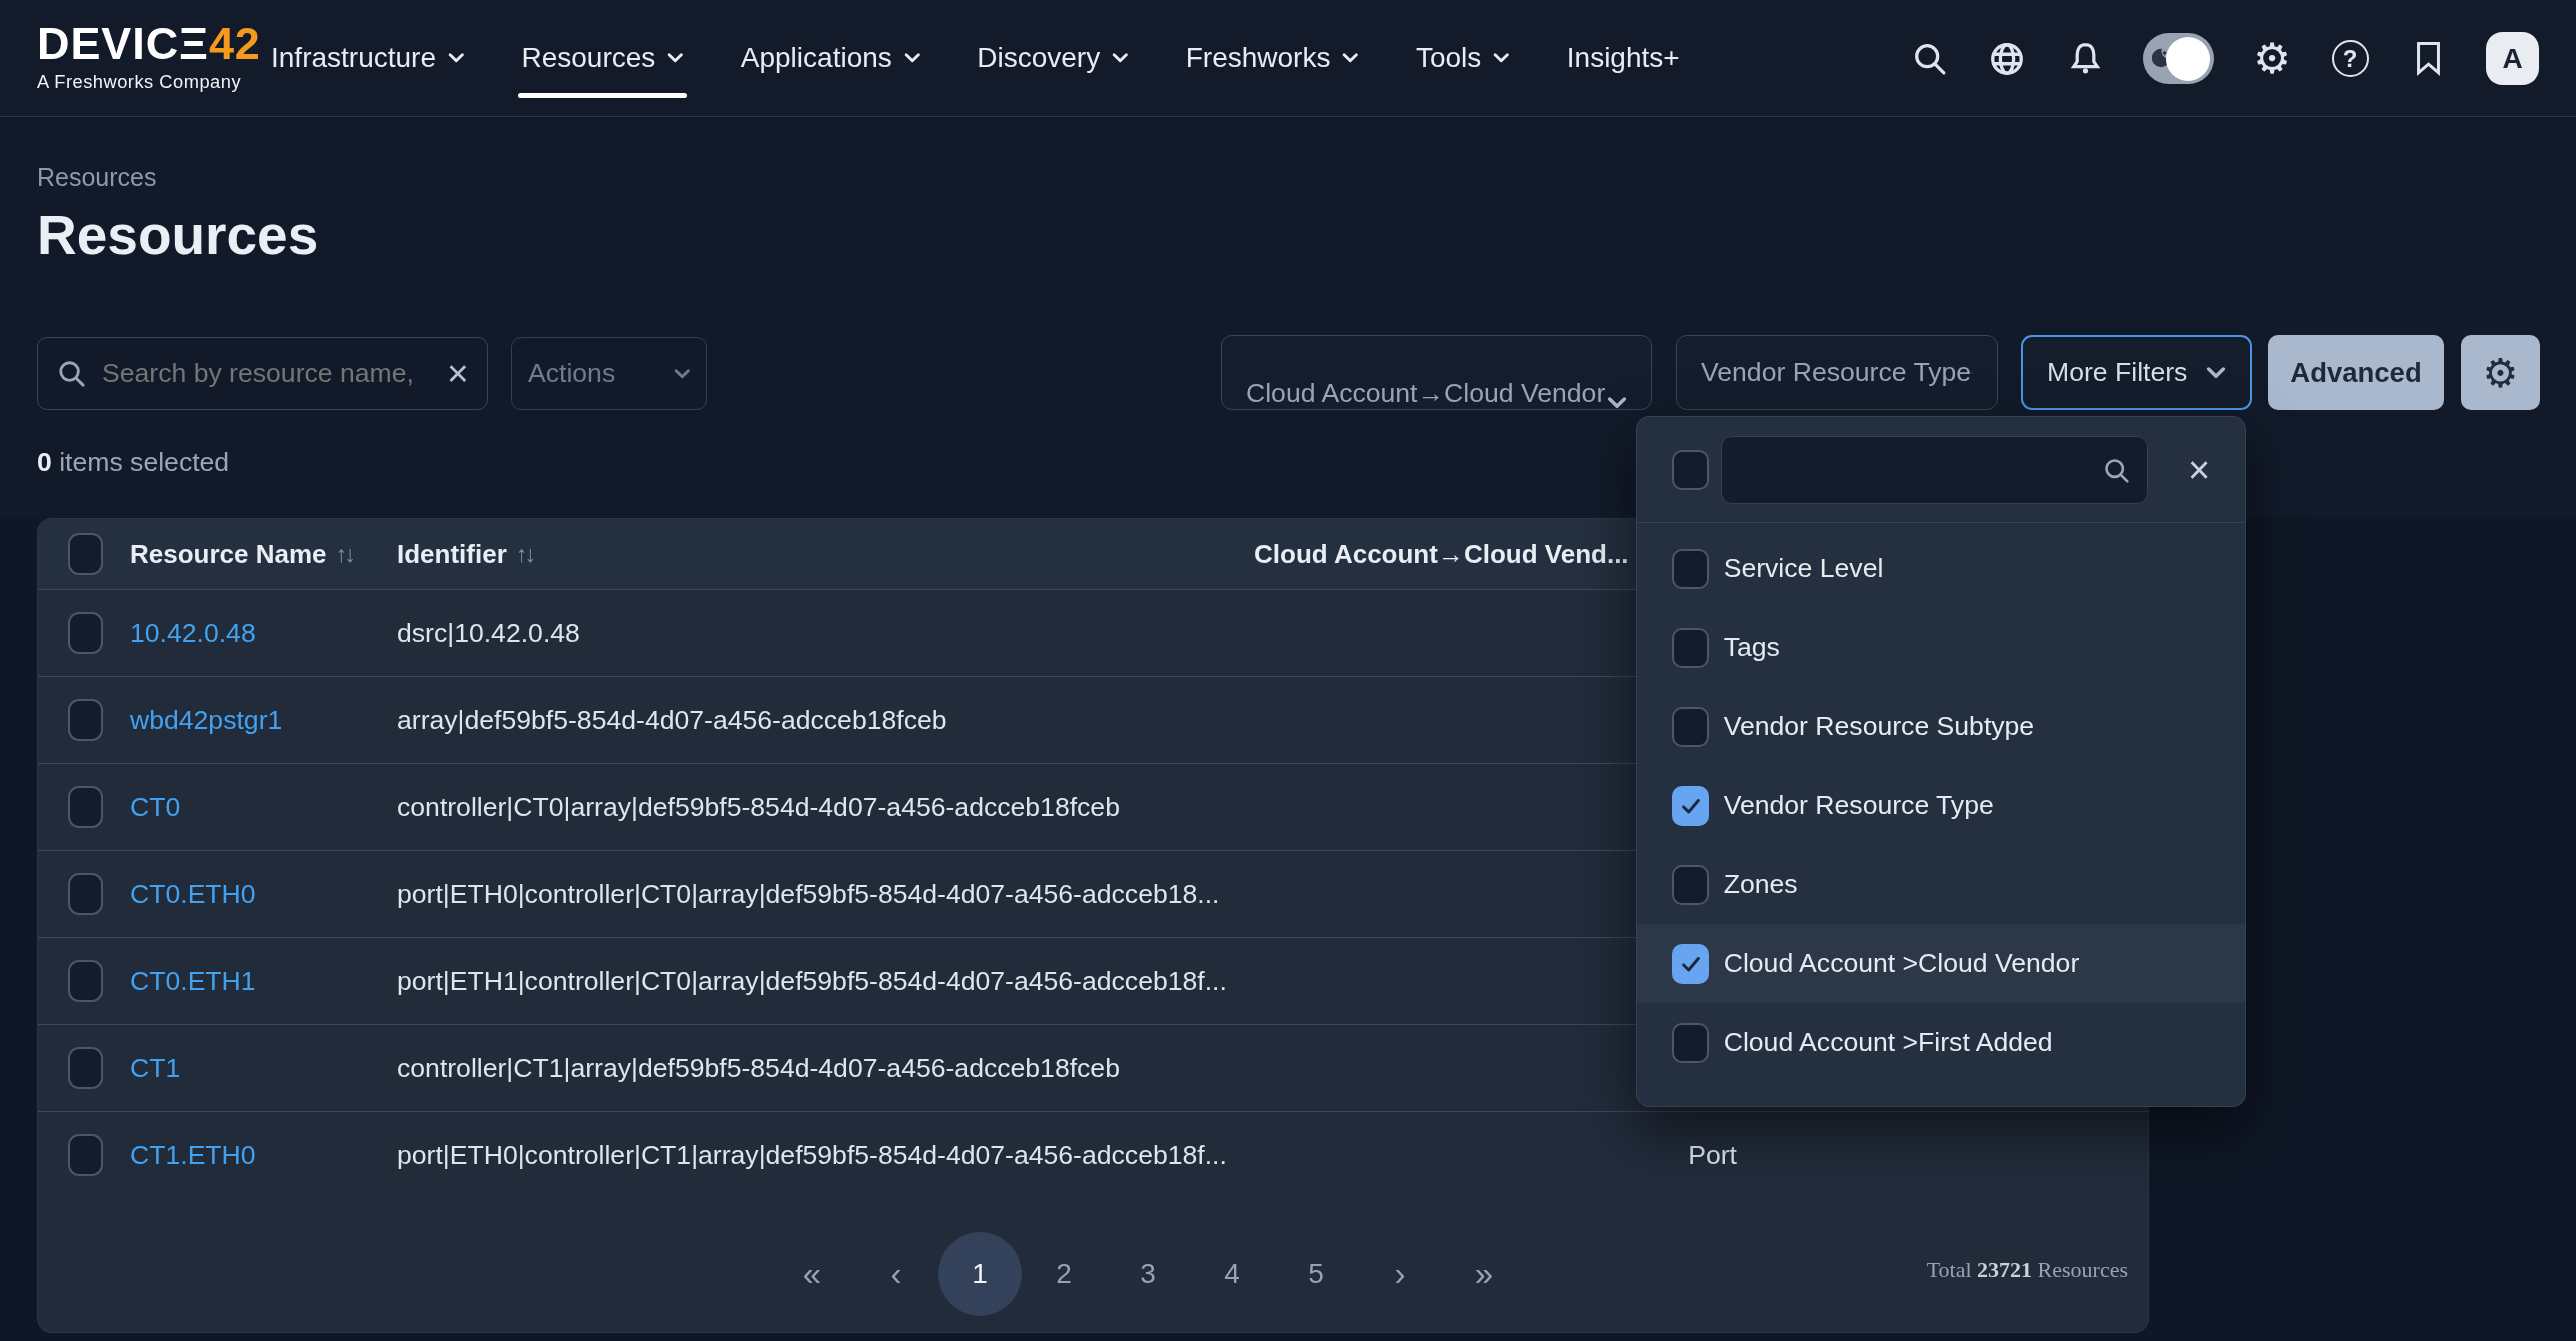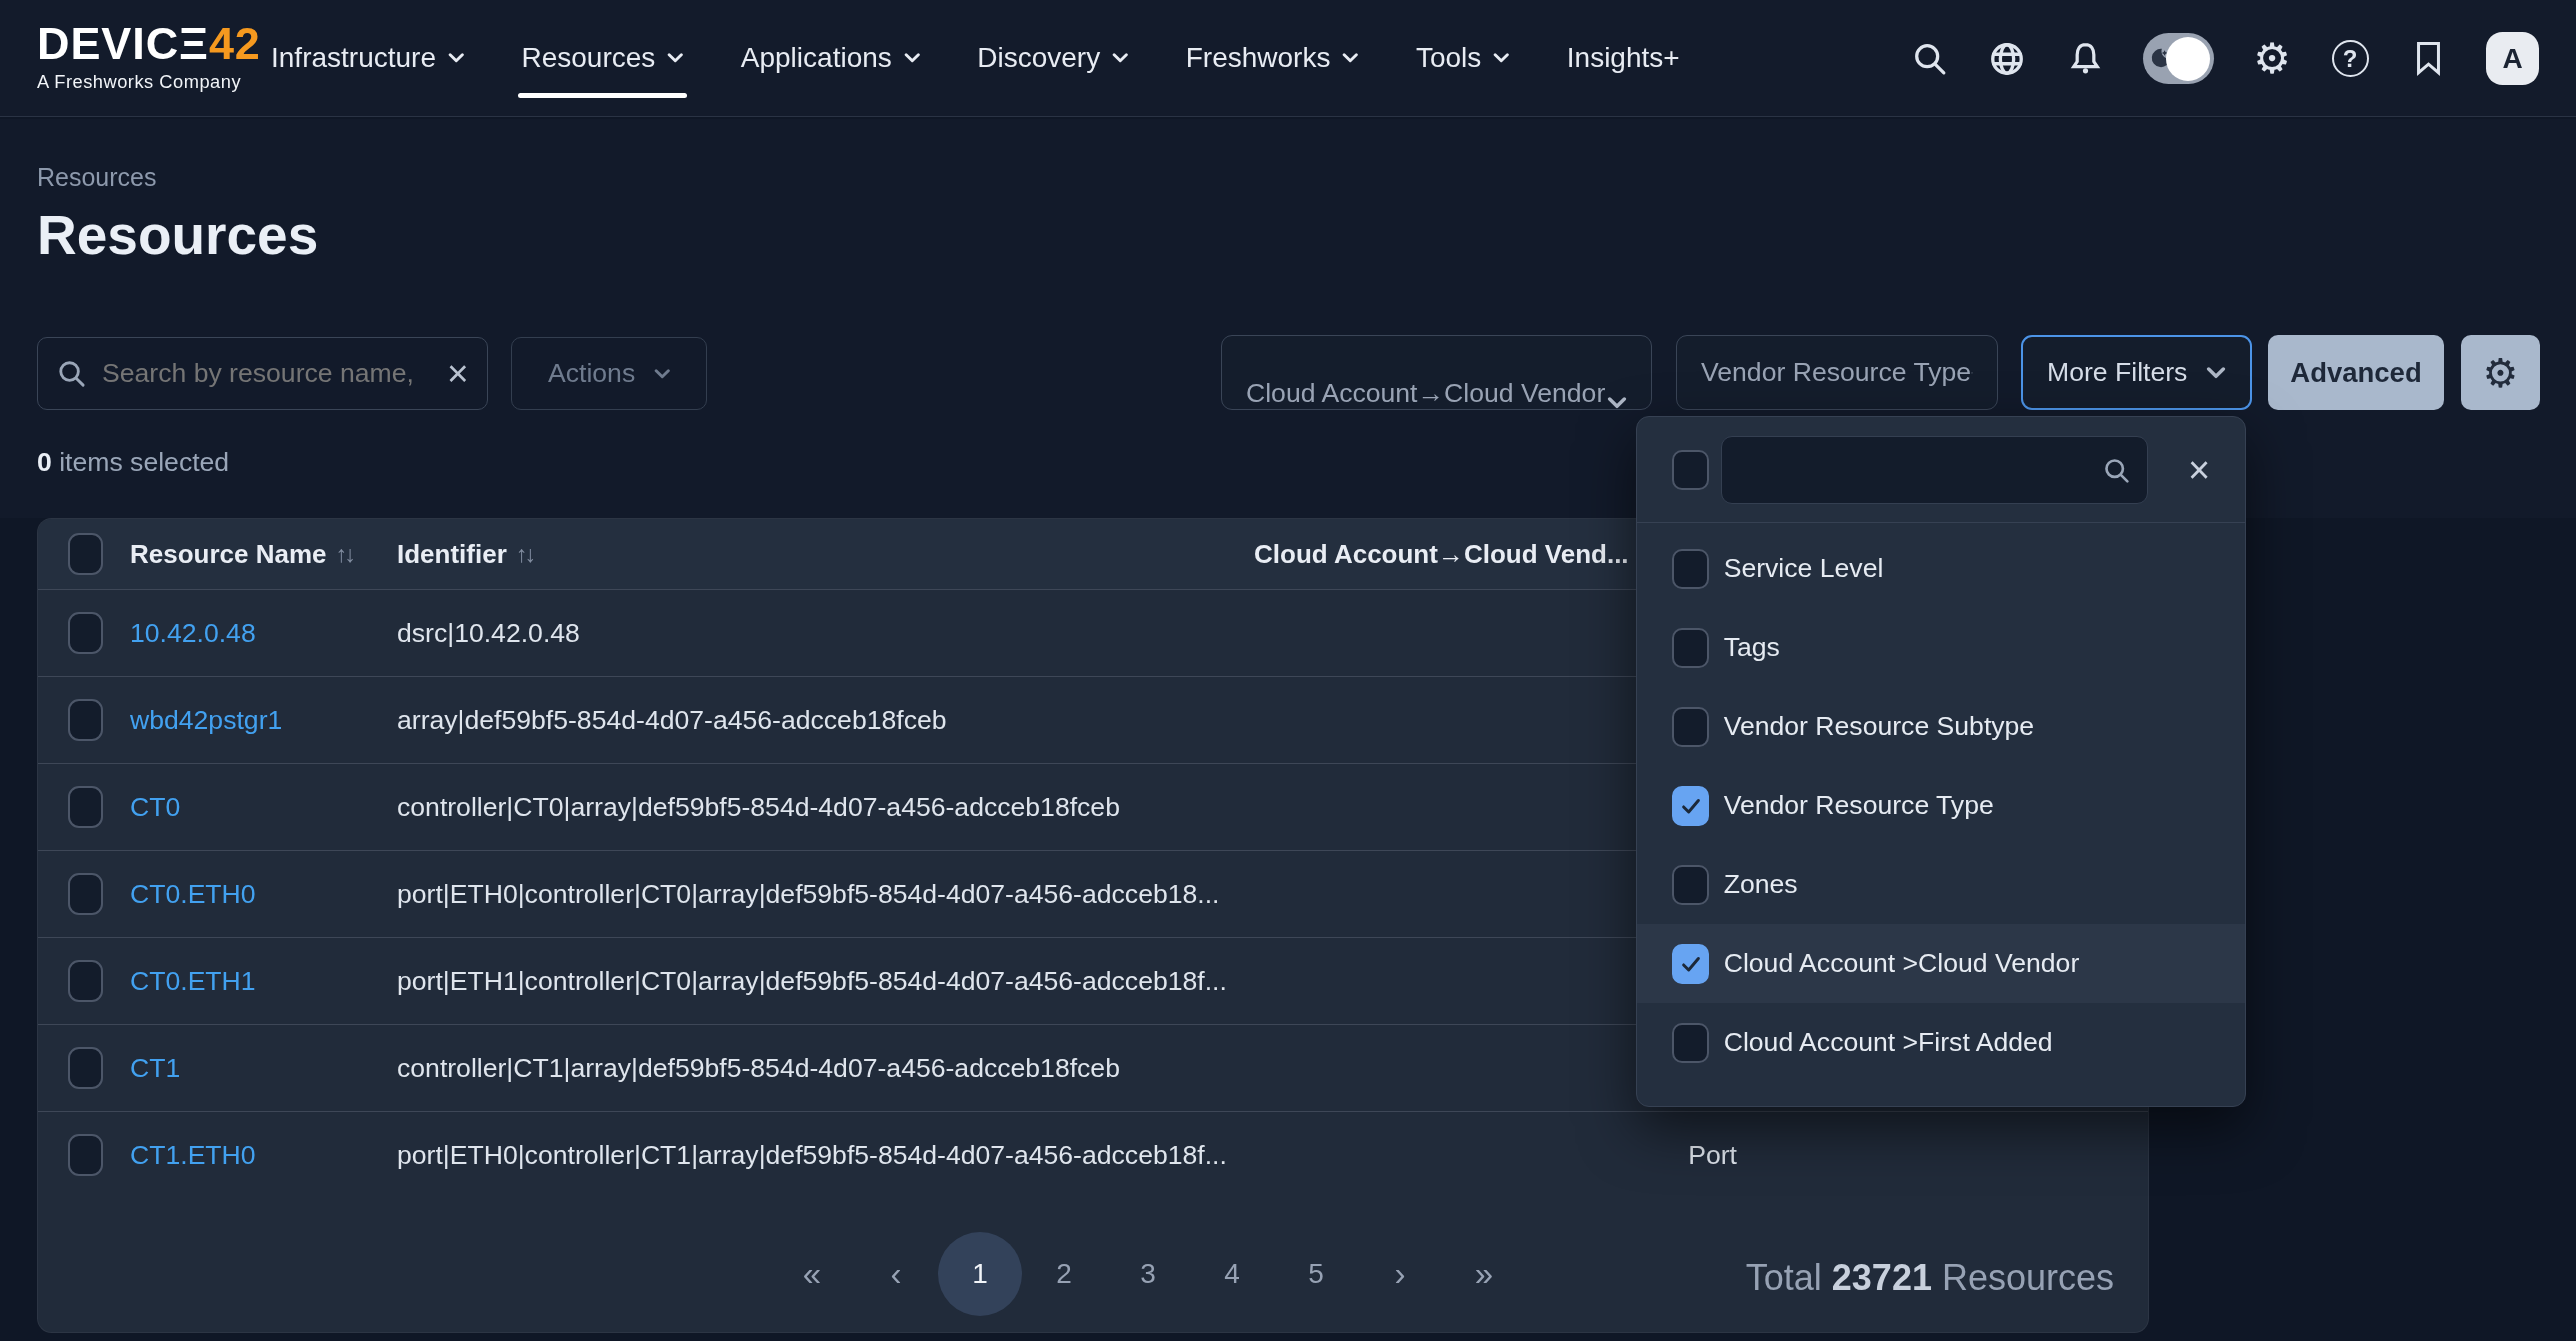--- a/index.html
+++ b/index.html
@@ -52,21 +52,21 @@
   
   .searchbox { position:absolute; left:37px; top:337px; width:451px; height:73px;
     border:1.8px solid #3A4557; border-radius:10px; display:flex; align-items:center; padding:0 18.3px; gap:14.7px; }
   .searchbox input { flex:1; background:transparent; border:none; outline:none;
     font-family:inherit; font-size:26.6px; color:#9AA6B8; min-width:0; }
   .xmark { font-size:37px; color:#B9C2D0; line-height:33px; cursor:pointer; }
   .mag .st { fill:none; stroke:#9AA6B8; stroke-width:2.2; stroke-linecap:round; }
 
   .actions-btn { position:absolute; left:511px; top:337px; width:196px; height:73px;
     border:1.8px solid #333E4F; border-radius:10px; display:flex; align-items:center; justify-content:space-between;
-    padding:0 36px; font-size:26.6px; color:#6F7B8E; cursor:default; }
+    padding:0 16px; font-size:26.6px; color:#6F7B8E; cursor:default; }
   .actions-btn .chev polyline { stroke:#6F7B8E; }
 
   .pill { position:absolute; top:335px; height:75px; border:1.8px solid #3A4557; border-radius:11px;
     display:flex; align-items:center; justify-content:space-between; padding:0 24px;
     font-size:26.6px; color:#99A3B4; background:#141D2C; cursor:pointer; white-space:nowrap; }
   .pill .chev { width:20px; height:12px; } .pill .chev polyline { stroke:#AEB7C6; }
   .pill-cloud { left:1221px; width:431px;align-items:flex-end; }
   .pill-vrt { left:1676px; width:322px; }
   .pill-more { left:2021px; width:231px; border:2.7px solid #4C94E8; color:#D6DDE8; }
   .adv-btn { position:absolute; left:2268px; top:335px; width:176px; height:75px; background:#A9B8CC;
@@ -93,21 +93,21 @@
   .cb { width:35px; height:42px; border:2.7px solid #4C5668; border-radius:11px; background:#131C2B;
     margin-left:30px; cursor:pointer; flex:none; }
   .link { color:#42A1F0; text-decoration:none; cursor:pointer; }
   .dots { font-size:37px; color:#D3DAE4; cursor:pointer; margin-left:29px; letter-spacing:0; line-height:37px; }
 
   .pagination { position:absolute; left:732px; top:713px; display:flex; }
   .pg { width:84px; height:84px; display:flex; align-items:center; justify-content:center;
     font-size:28px; color:#97A2B4; cursor:pointer; }
   .pg.arrow { font-size:33px; }
   .pg.active { background:#33425A; border-radius:50%; color:#F2F5F9; }
-  .total { position:absolute; right:34px; top:738px; font-size:36px; color:#97A2B4; }
+  .total { position:absolute; right:20px; top:738px; font-size:22px; color:#97A2B4;font-family:Liberation Serif, serif; }
   .total b { color:#C8D0DC; }
 
   
   .dropdown { position:absolute; left:1636px; top:416px; width:610px; height:691px;
     background:#242F3F; border:0.9px solid #364153; border-radius:13px;
     box-shadow:0 22px 55px rgba(0,0,0,0.55); z-index:50; overflow:hidden; }
   .dd-head { position:relative; height:106px; border-bottom:0.9px solid #364153; }
   .dd-cb { position:absolute; left:35px; top:33px; width:37px; height:40px;
     border:2.7px solid #4C5668; border-radius:10px; background:#131C2B; cursor:pointer; }
   .dd-search { position:absolute; left:84px; top:19px; width:427px; height:68px;

